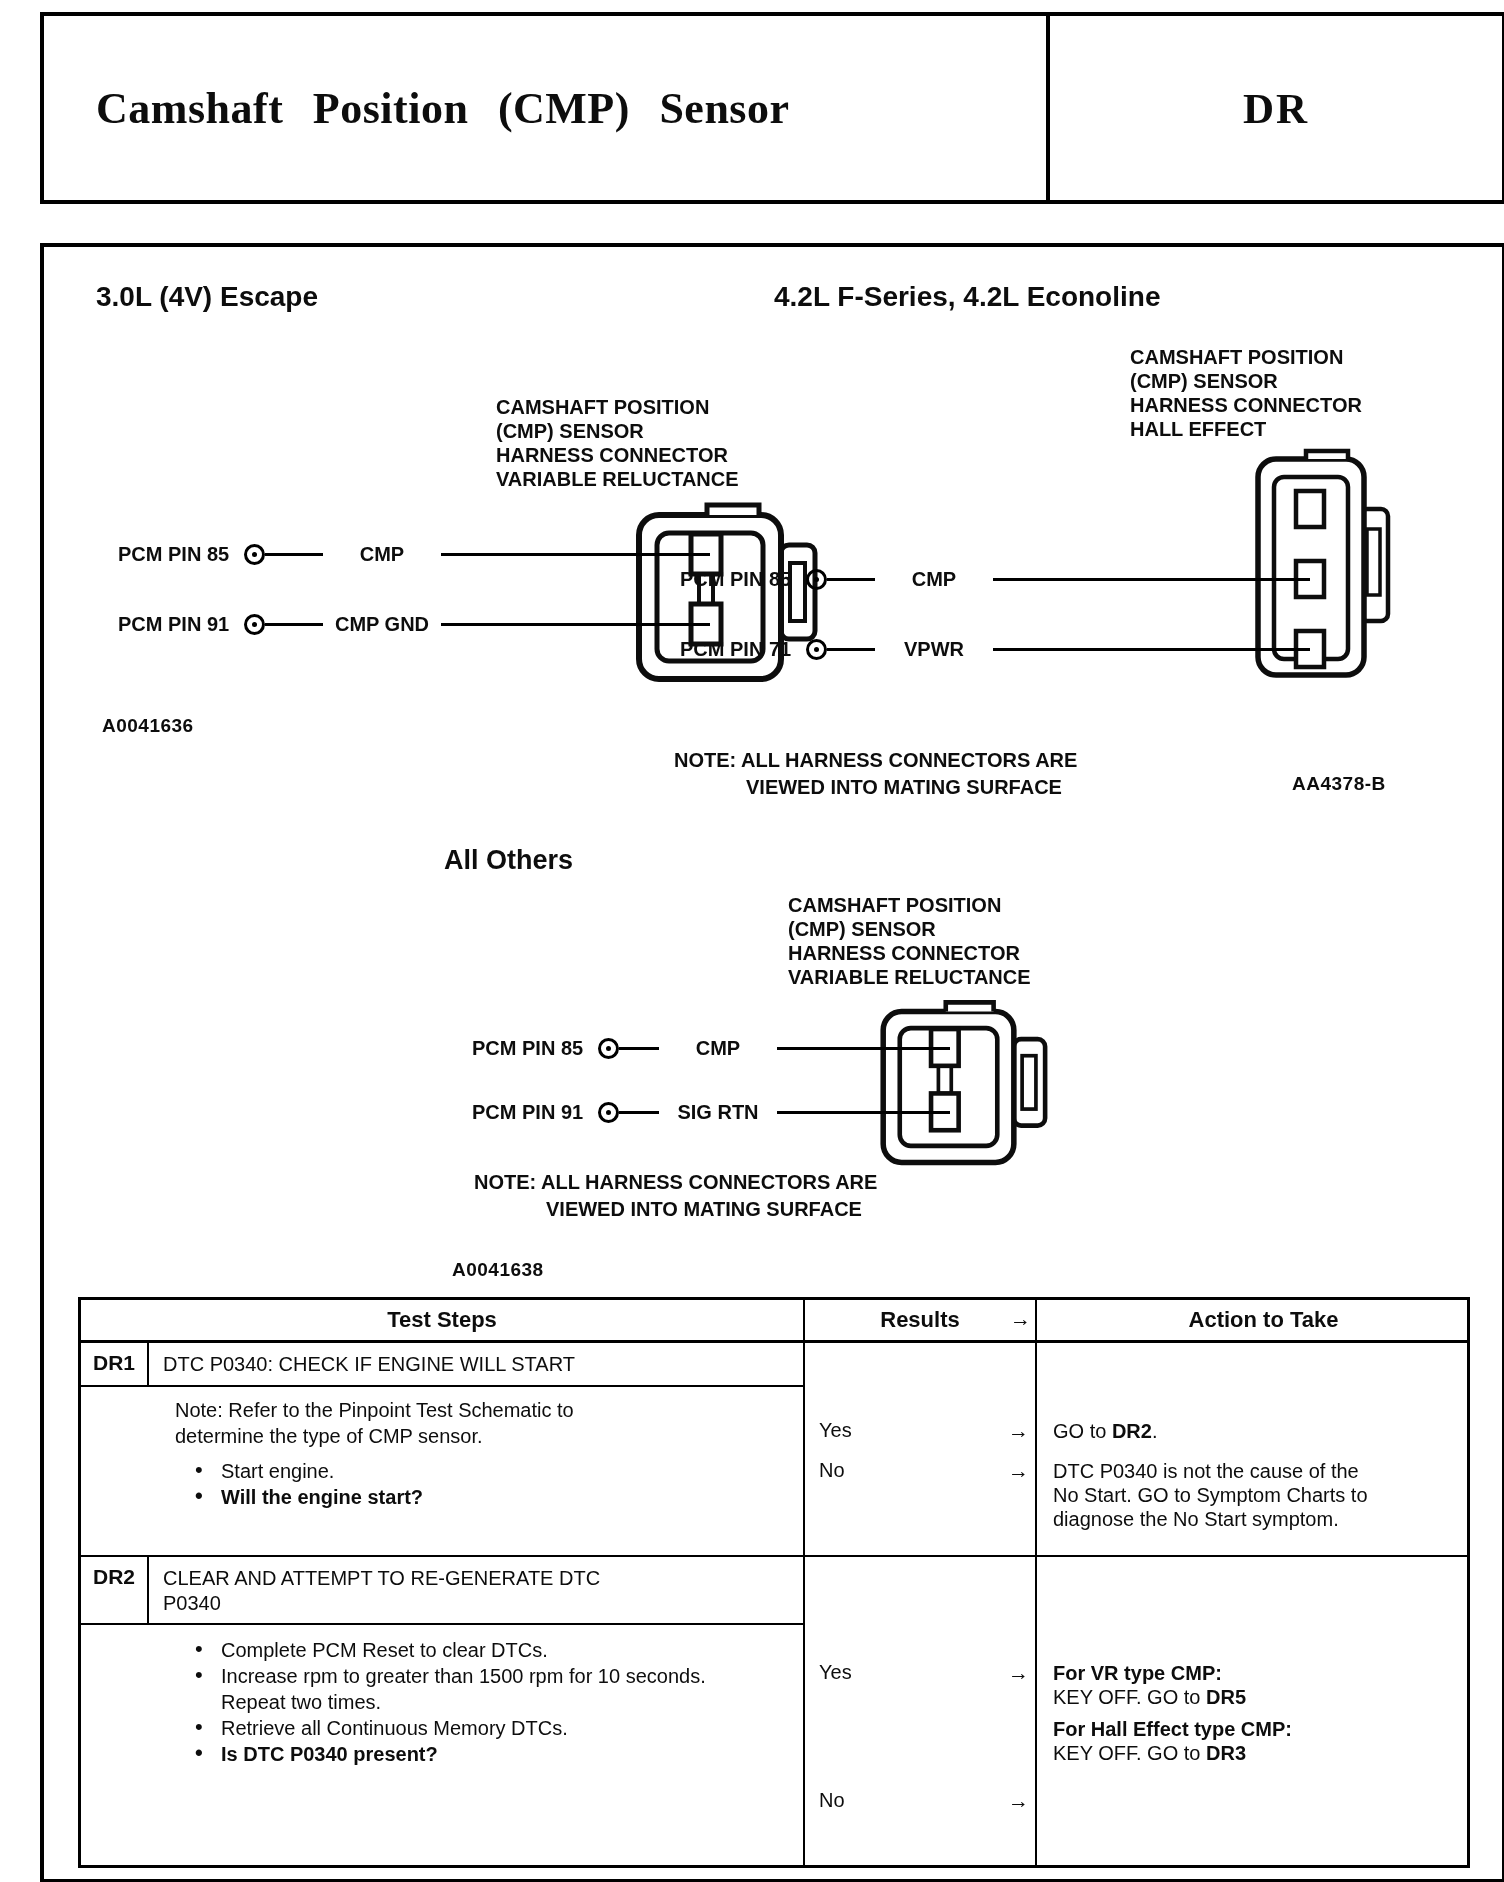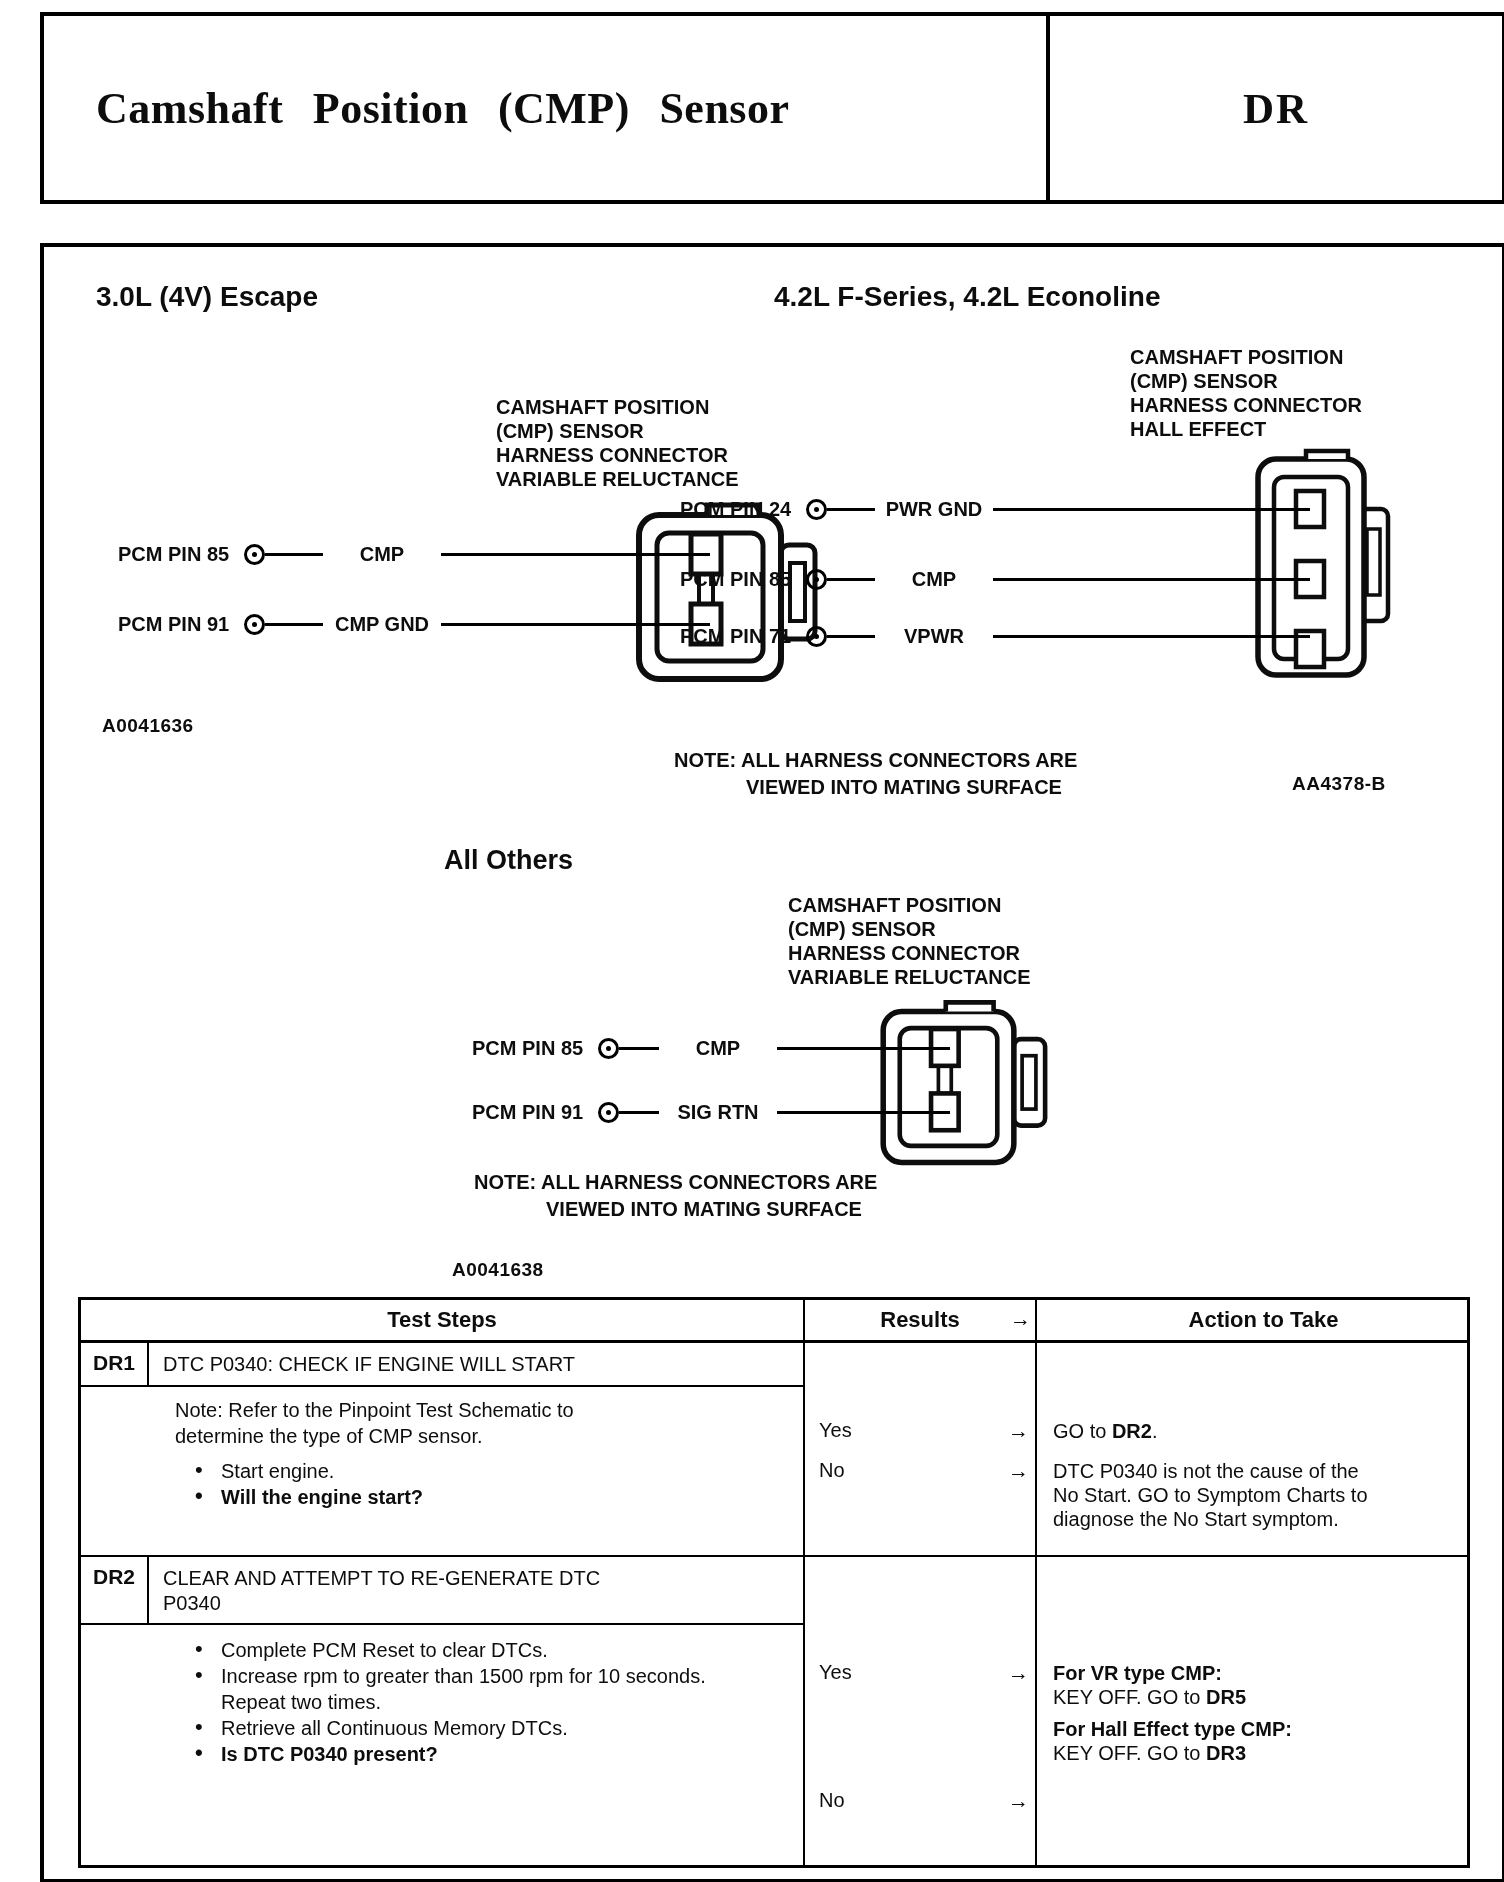--- a/index.html
+++ b/index.html
@@ -119,35 +119,28 @@
       <rect x="110" y="62" width="28" height="112" rx="7" fill="#fff" stroke="#0d0d0d" stroke-width="4.5"></rect>
       <rect x="117" y="82" width="13" height="66" fill="#fff" stroke="#0d0d0d" stroke-width="3.5"></rect>
       <rect x="8" y="12" width="106" height="216" rx="18" fill="#fff" stroke="#0d0d0d" stroke-width="5.5"></rect>
       <path d="M 56 12 L 56 4 L 98 4 L 98 12" fill="#fff" stroke="#0d0d0d" stroke-width="4.5"></path>
       <rect x="24" y="30" width="74" height="182" rx="10" fill="none" stroke="#0d0d0d" stroke-width="4.5"></rect>
       <rect x="46" y="44" width="28" height="36" fill="#fff" stroke="#0d0d0d" stroke-width="4.5"></rect>
       <rect x="46" y="114" width="28" height="36" fill="#fff" stroke="#0d0d0d" stroke-width="4.5"></rect>
       <rect x="46" y="184" width="28" height="36" fill="#fff" stroke="#0d0d0d" stroke-width="4.5"></rect>
     </svg>
 
-    <div class="pinrow" style="left:636px;top:249px;width:630px;">
-      <span class="pin-name">PCM PIN 24</span>
-      <span class="term"></span>
-      <span class="wire" style="width:48px;"></span>
-      <span class="sig">PWR GND</span>
-      <span class="wire grow"></span>
-    </div>
     <div class="pinrow" style="left:636px;top:319px;width:630px;">
       <span class="pin-name">PCM PIN 85</span>
       <span class="term"></span>
       <span class="wire" style="width:48px;"></span>
       <span class="sig">CMP</span>
       <span class="wire grow"></span>
     </div>
-    <div class="pinrow" style="left:636px;top:376px;width:630px;justify-content:flex-end;">
+    <div class="pinrow" style="left:636px;top:389px;width:630px;justify-content:flex-end;">
       <span class="pin-name">PCM PIN 71</span>
       <span class="term"></span>
       <span class="wire" style="width:48px;"></span>
       <span class="sig">VPWR</span>
       <span class="wire grow"></span>
     </div>
 
     <div class="abs note" style="left:630px;top:500px;">
       <div>NOTE: ALL HARNESS CONNECTORS ARE</div>
       <div class="ind">VIEWED INTO MATING SURFACE</div>

